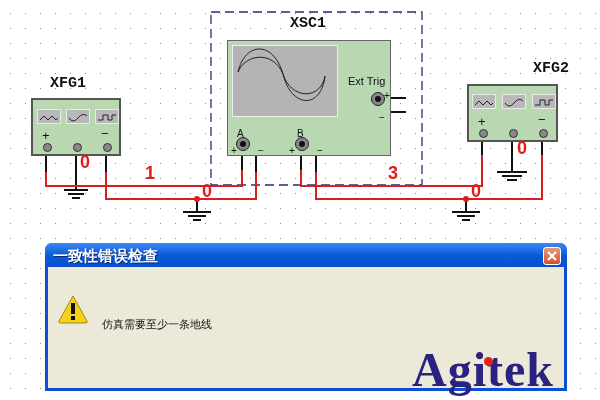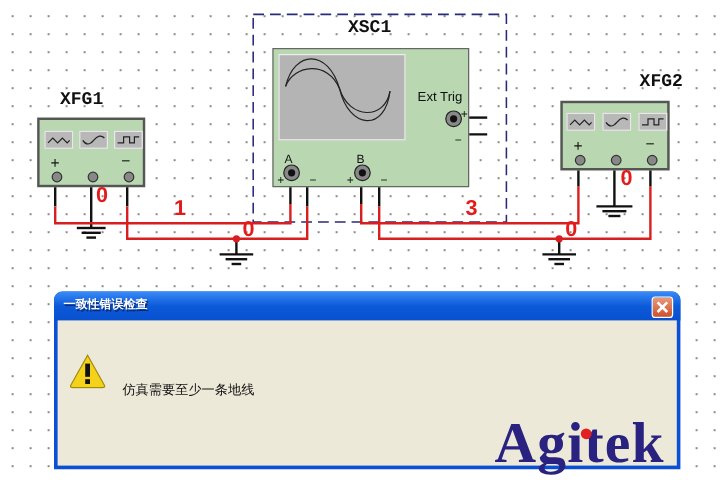--- a/index.html
+++ b/index.html
@@ -9,21 +9,21 @@
     font-family:"Liberation Sans",sans-serif;}
   .abs{position:absolute;}
   .inst-label{position:absolute;font-family:"Liberation Mono",monospace;font-weight:bold;font-size:15px;color:#111;letter-spacing:0px;}
   .fg-box{position:absolute;background:#b9d7b1;border:2px solid #555;box-sizing:border-box;}
   .wave-btn{position:absolute;width:24px;height:15px;background:#b8b8b8;border:1px solid #e8e8e8;box-sizing:border-box;}
   .term{position:absolute;width:9px;height:9px;border-radius:50%;background:#888;border:1px solid #333;box-sizing:border-box;}
   .sign{position:absolute;font-size:13px;color:#111;line-height:13px;}
   .net{position:absolute;color:#e31b1b;font-weight:bold;font-size:18px;font-family:"Liberation Sans",sans-serif;}
   .dlg{position:absolute;left:45px;top:243px;width:522px;height:148px;background:#0a4fd6;border-radius:7px 7px 0 0;box-sizing:border-box;}
   .dlg-title{position:absolute;left:0;top:0;width:100%;height:24px;background:linear-gradient(#3a8af7,#0c5ad8 50%,#0850d0);border-radius:7px 7px 0 0;}
-  .dlg-title-text{position:absolute;left:8px;top:4px;color:#fff;font-weight:bold;font-size:10px;text-shadow:1px 1px 0 #0a2a70;}
+  .dlg-title-text{position:absolute;left:8px;top:4px;color:#fff;font-weight:bold;font-size:15px;text-shadow:1px 1px 0 #0a2a70;}
   .dlg-close{position:absolute;right:6px;top:4px;width:18px;height:18px;background:linear-gradient(#e89a7a,#d0502a);border:1px solid #fff;border-radius:3px;box-sizing:border-box;}
   .dlg-body{position:absolute;left:3px;top:24px;right:3px;bottom:3px;background:#ece9d8;}
   .msg{position:absolute;font-size:11px;color:#111;white-space:nowrap;}
   .ok-btn{position:absolute;left:222px;top:98px;width:67px;height:19px;background:#f4f3ee;border:1px solid #222;box-sizing:border-box;font-size:11px;text-align:center;line-height:17px;color:#111;box-shadow:inset -1px -1px 0 #999;}
   .logo{position:absolute;left:412px;top:344px;font-family:"Liberation Serif",serif;font-weight:bold;font-size:48px;color:#2a2280;letter-spacing:1px;line-height:52px;}
   .logo-dot{position:absolute;left:484px;top:357px;width:9px;height:9px;border-radius:50%;background:#e32020;}
 </style>
 </head>
 <body>
 

